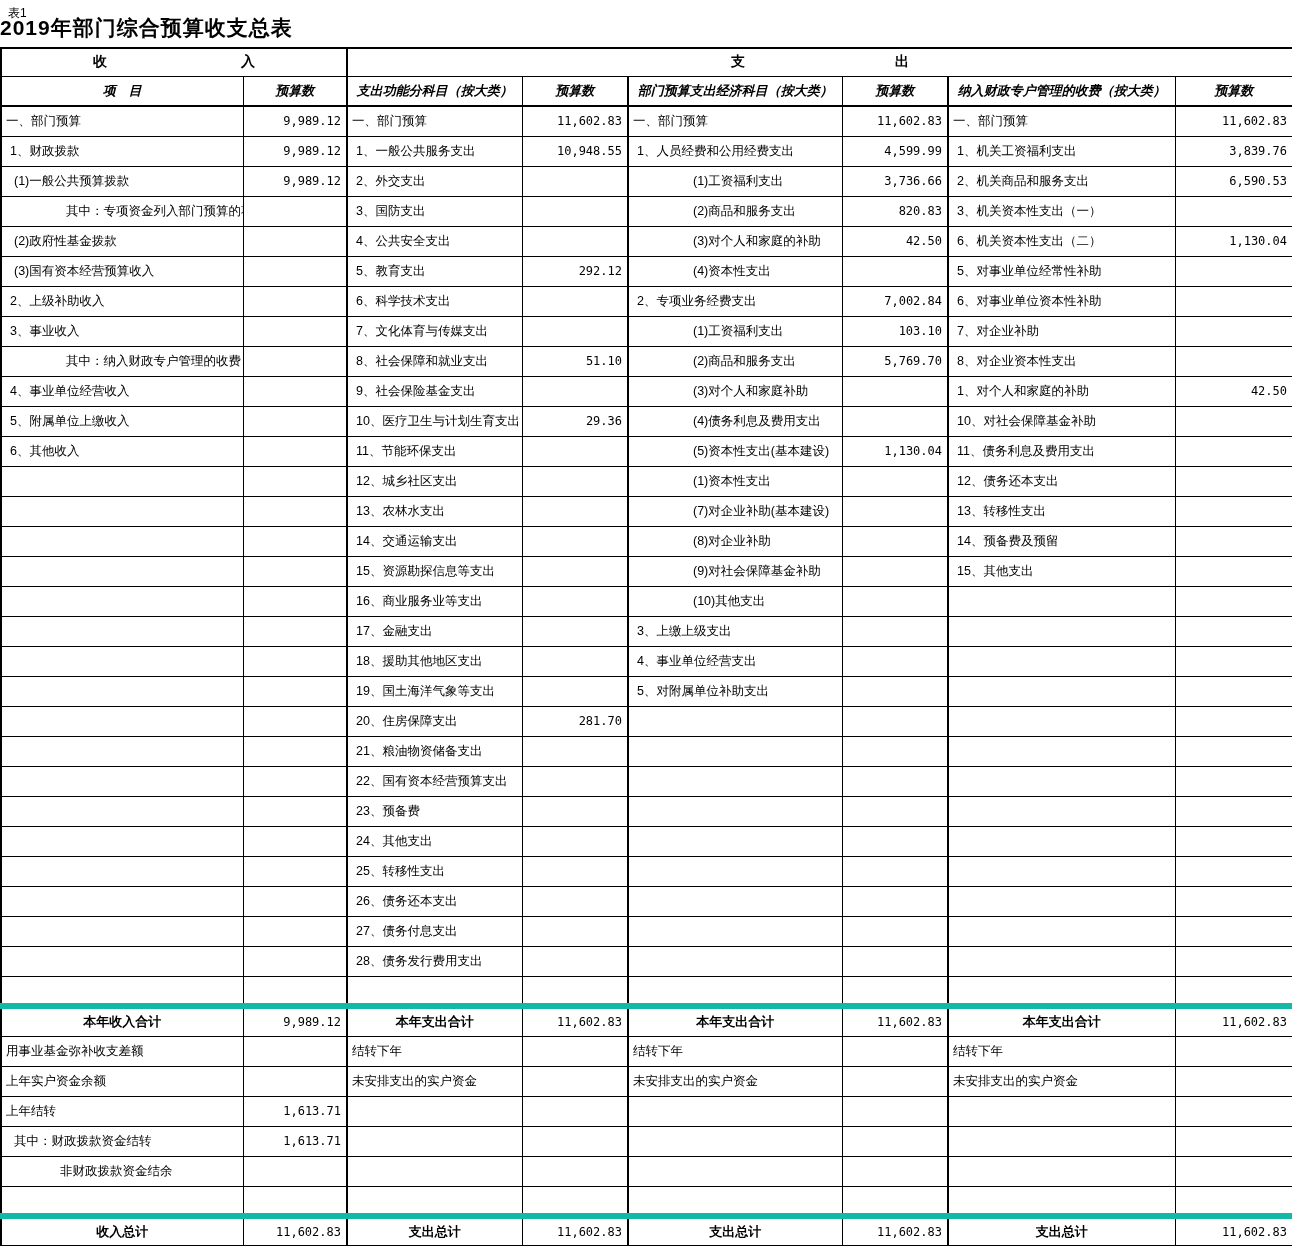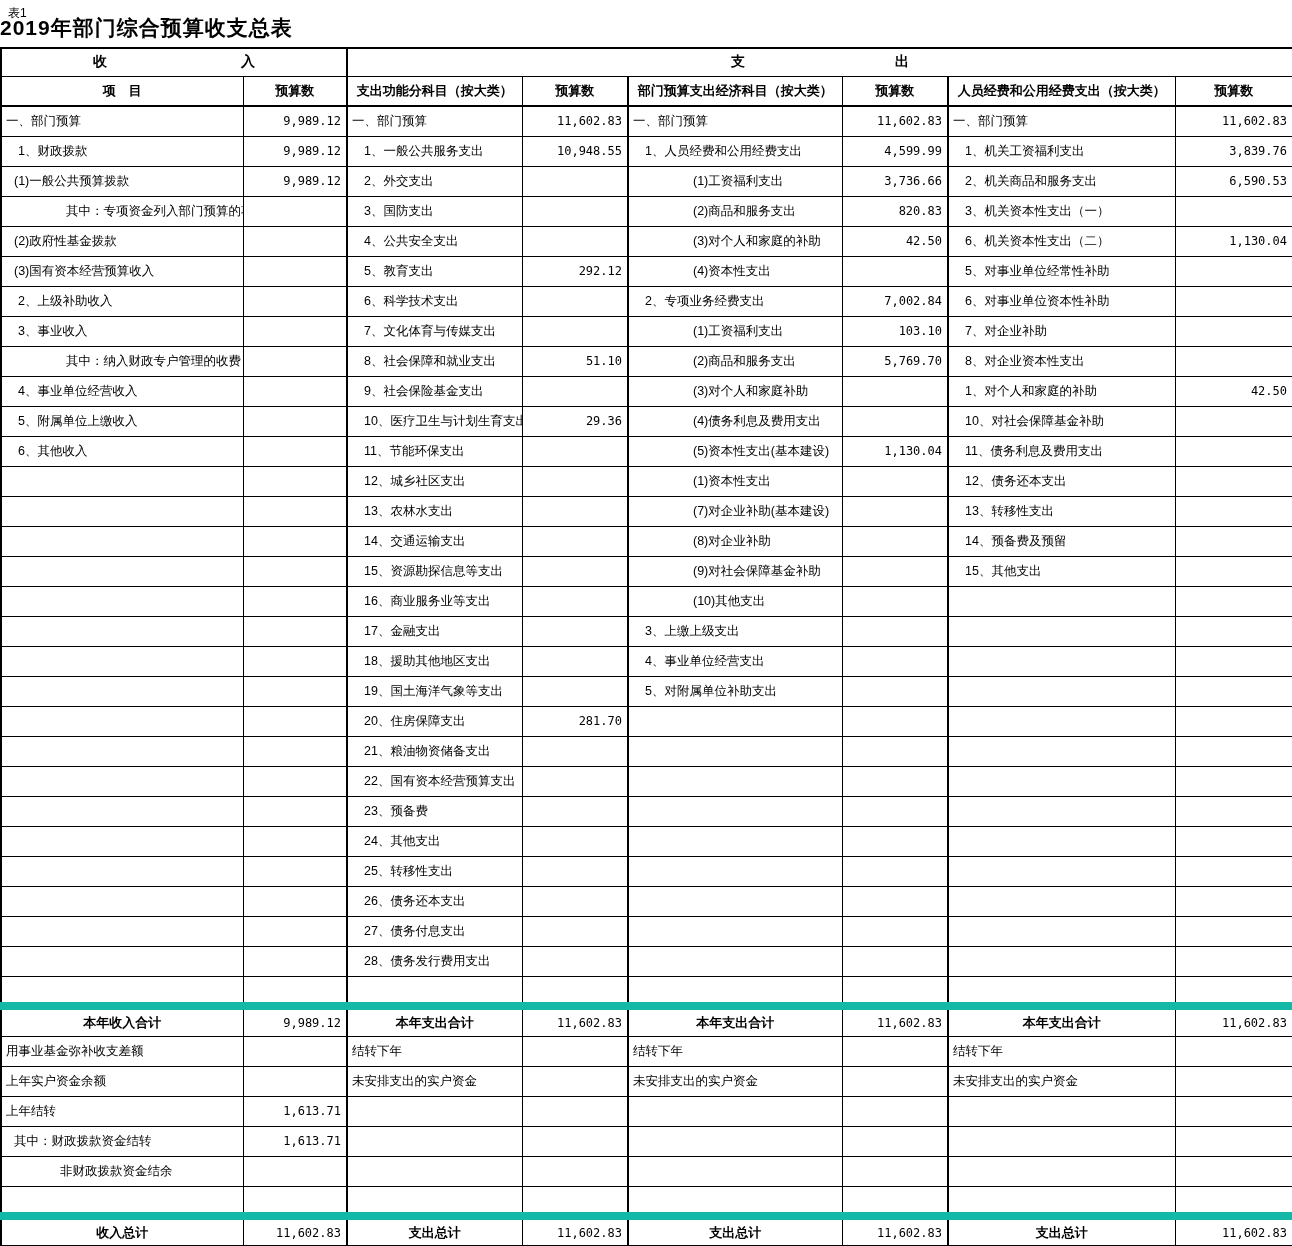--- a/index.html
+++ b/index.html
@@ -6,31 +6,31 @@
   .page{position:relative;width:1292px;height:1246px;background:#fff;color:#000;
         font-family:"Liberation Sans","DejaVu Sans",sans-serif;overflow:hidden;}
   .sheet-label{position:absolute;top:5px;left:8px;font-size:12px;}
   .title{position:absolute;top:14px;left:0;width:100%;
          font-size:21px;font-weight:bold;letter-spacing:1px;}
   table.budget{position:absolute;top:47px;left:0;border-collapse:collapse;table-layout:fixed;
          width:1292px;border:2px solid #000;}
   td,th{border:1px solid #000;overflow:hidden;white-space:nowrap;vertical-align:middle;
         padding:0;height:30px;box-sizing:border-box;}
   thead tr.h1 th{height:28px;font-size:14px;font-weight:bold;}
-  thead tr.h2 th{font-size:13px;font-weight:bold;text-align:center;border-bottom:2px solid #000;}
+  thead tr.h2 th{font-size:13px;font-weight:bold;text-align:center;border-bottom:2px solid #000;font-style:italic;}
   .spread{display:flex;justify-content:center;align-items:center;width:100%;}
   .g134{gap:134px;} .g150{gap:150px;}
   td.lbl{font-size:12.5px;text-align:left;}
   td.val{font-size:12px;font-family:"DejaVu Sans Mono","Liberation Mono",monospace;
          text-align:right;padding-right:5px;}
-  .i0{padding-left:4px;} .i1{padding-left:16px;margin-left:20px;} .i2{padding-left:12px;}
+  .i0{padding-left:4px;} .i1{padding-left:8px;margin-left:20px;} .i2{padding-left:12px;}
   .i3{padding-left:64px;} .i4{padding-left:58px;margin-left:20px;}
   td.b{font-weight:bold;text-align:center;padding-left:0;font-size:13px;}
   .sd{border-left:2px solid #000;}
-  tr.ft td{border-top:8px solid #14b8a6;margin-top:12px;}
+  tr.ft td{border-top:6px solid #14b8a6;margin-top:12px;}
 </style>
 </head>
 <body>
 
 <div class="page">
   <div class="sheet-label">表1</div>
   <div class="title">2019年部门综合预算收支总表</div>
 
   <table class="budget">
     <colgroup>
@@ -58,21 +58,21 @@
             </span>
         </th>
       </tr>
       <tr class="h2">
         <th>项　目</th>
         <th>预算数</th>
         <th class="sd">支出功能分科目（按大类）</th>
         <th>预算数</th>
         <th class="sd">部门预算支出经济科目（按大类）</th>
         <th>预算数</th>
-        <th class="sd">人员经费和公用经费支出（按大类）</th>
+        <th class="sd">纳入财政专户管理的收费（按大类）</th>
         <th>预算数</th>
       </tr>
     </thead>
     <tbody>
         <tr>
           <td class="lbl i0">一、部门预算</td>
           <td class="val">9,989.12</td>
           <td class="lbl i0 sd">一、部门预算</td>
           <td class="val">11,602.83</td>
           <td class="lbl i0 sd">一、部门预算</td>

